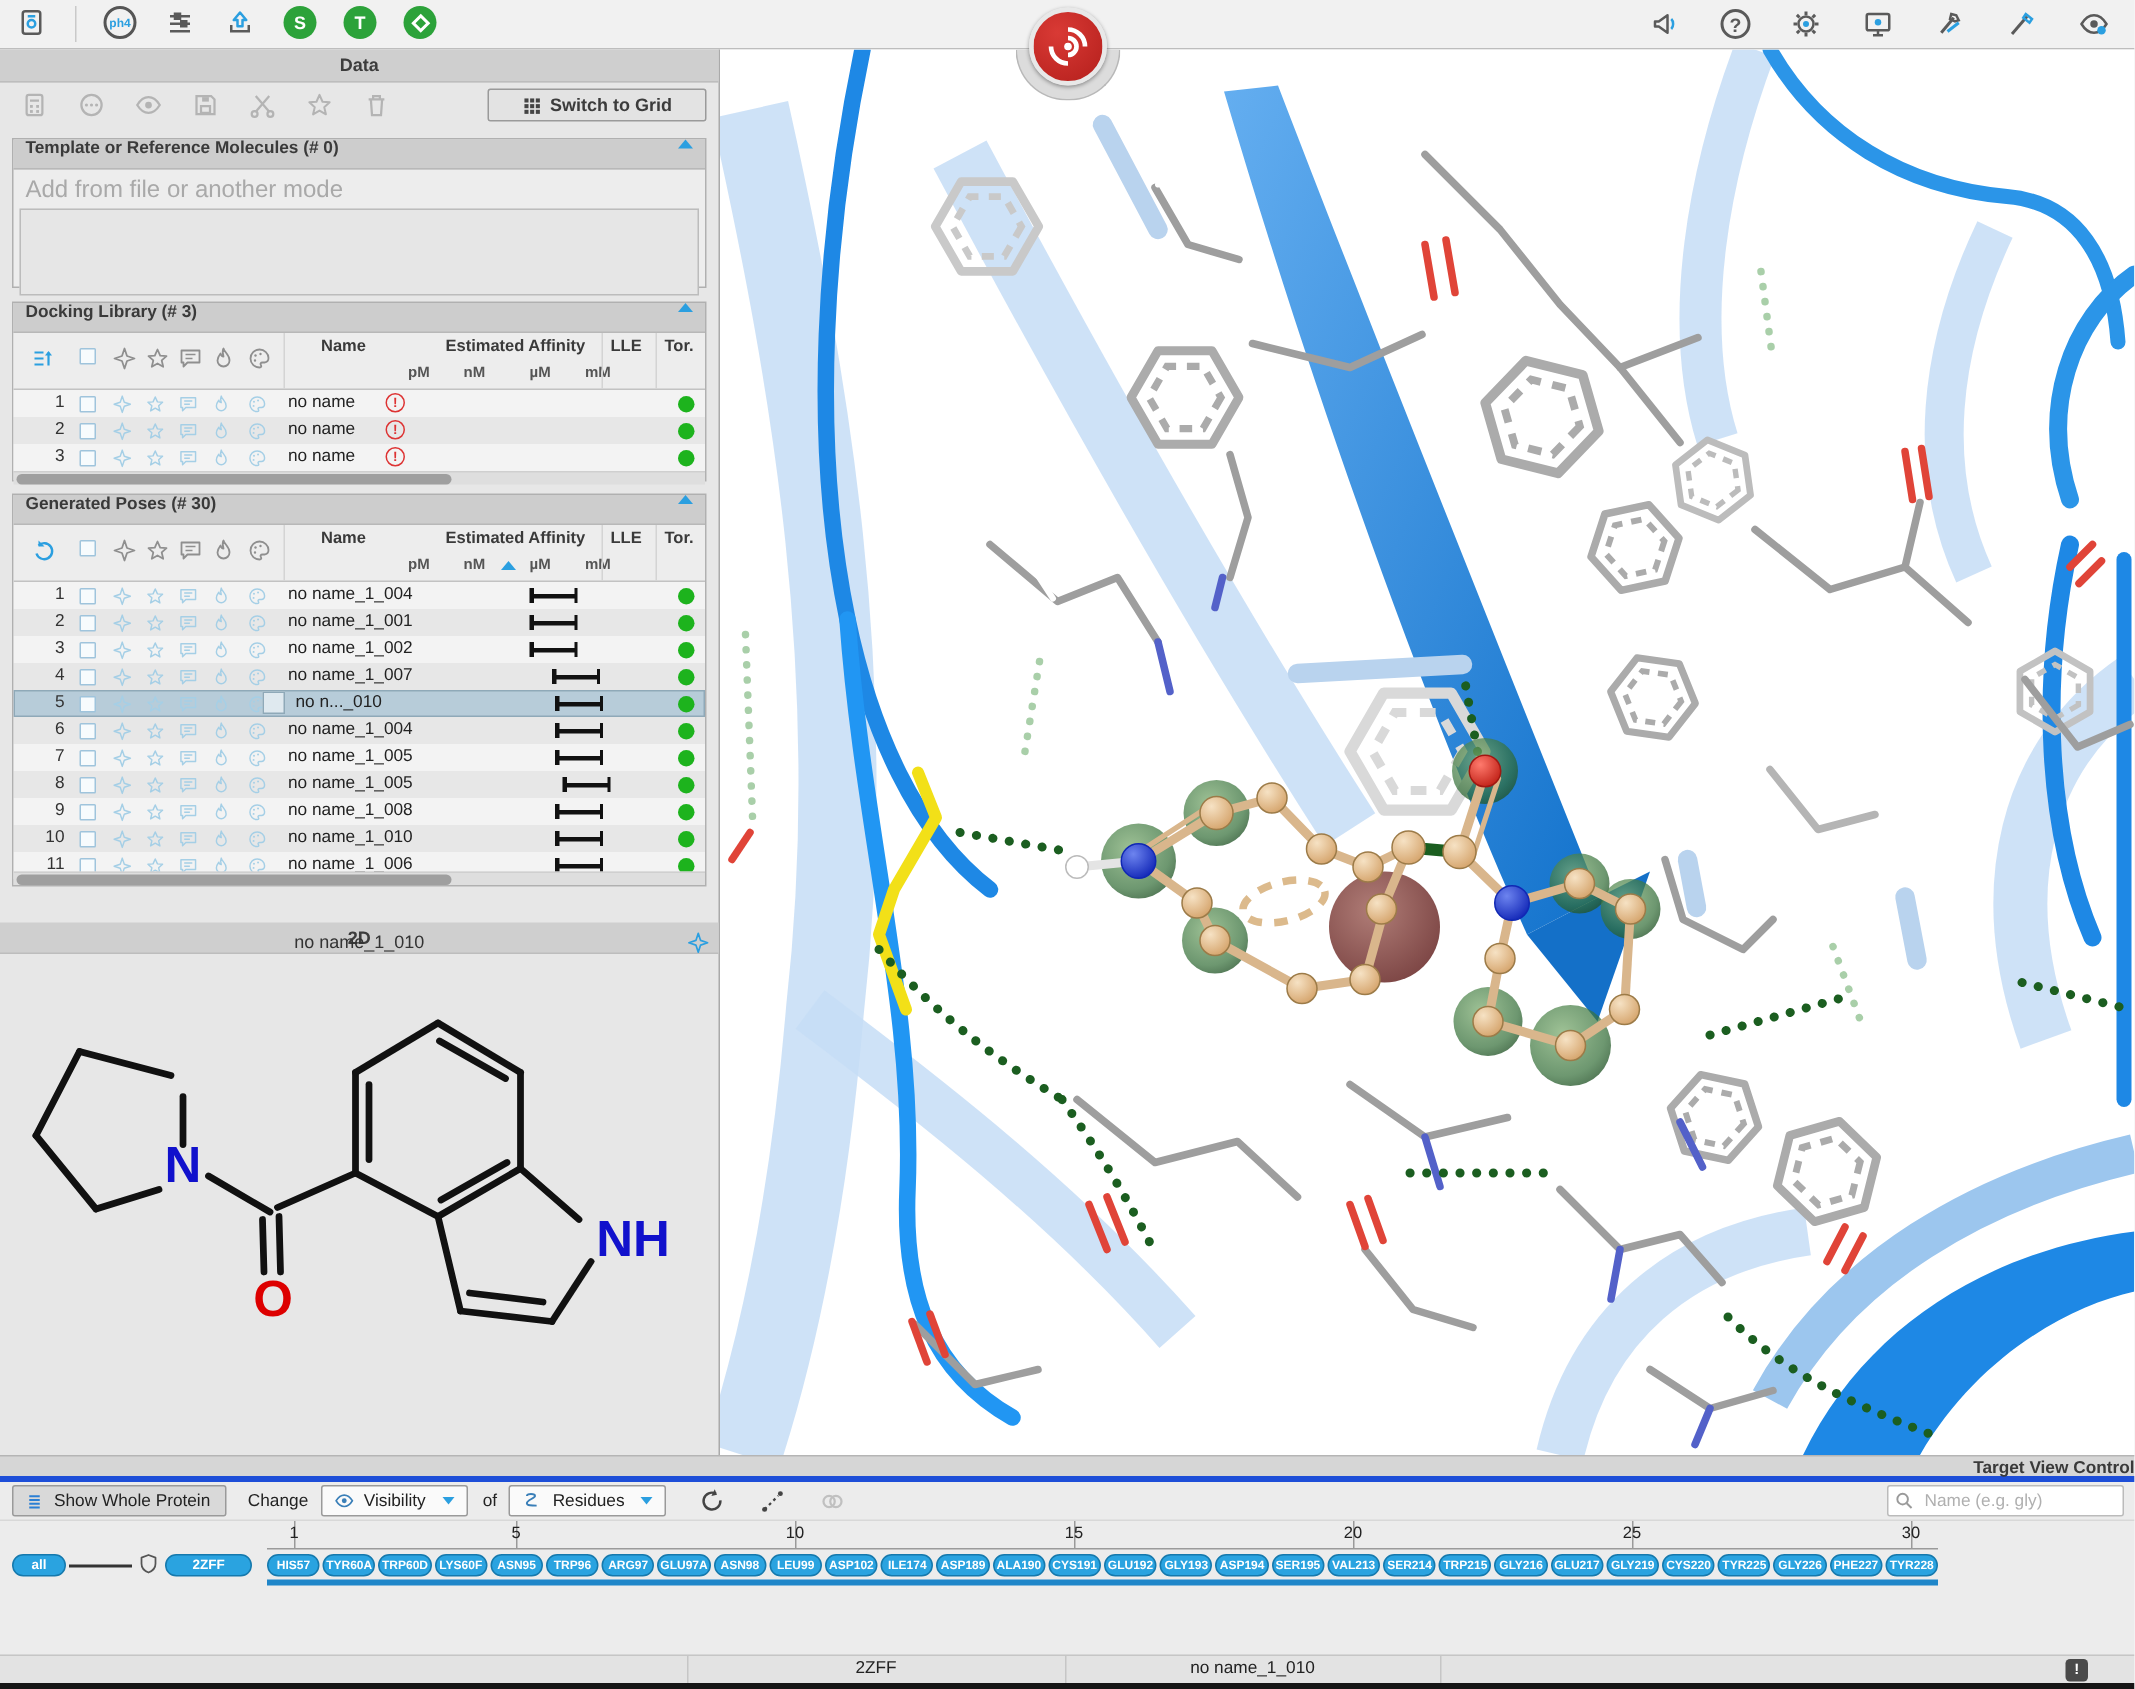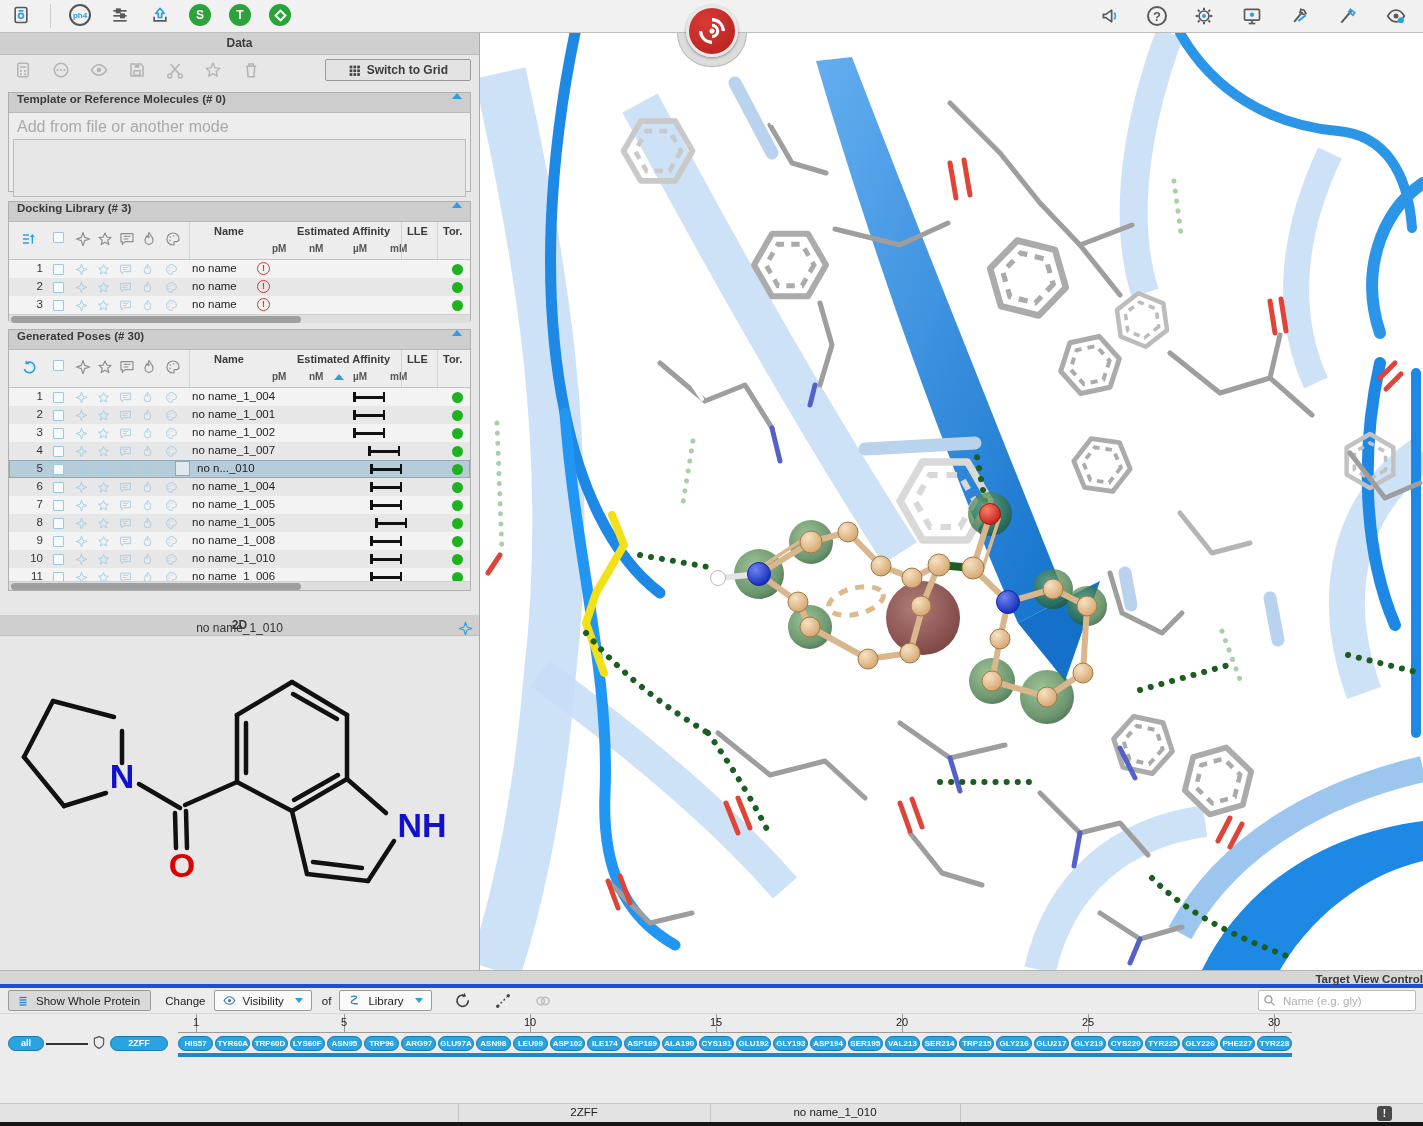--- a/index.html
+++ b/index.html
@@ -1140,21 +1140,21 @@
         <use href="#i-eye"></use>
       </svg>
     <span>Visibility</span>
     <span class="caret"></span>
   </div>
   <span class="tvc-lbl" style="margin-left:10px">of</span>
   <div class="dd">
     <svg>
         <use href="#i-res"></use>
       </svg>
-    <span>Library</span>
+    <span>Residues</span>
     <span class="caret"></span>
   </div>
   <span class="tvc-ic"><svg>
         <use href="#i-rotate"></use>
       </svg></span>
   <span class="tvc-ic"><svg>
         <use href="#i-measure"></use>
       </svg></span>
   <span class="tvc-ic dim"><svg>
         <use href="#i-link"></use>

